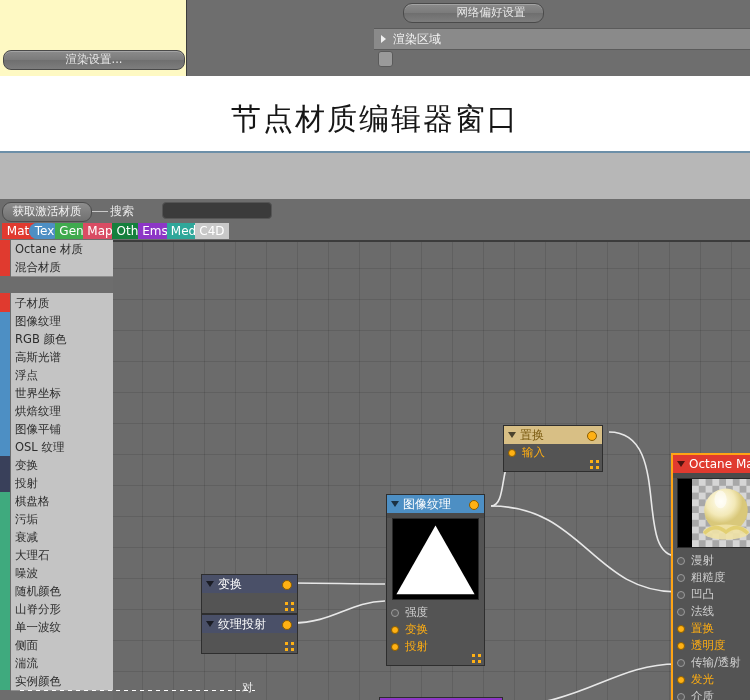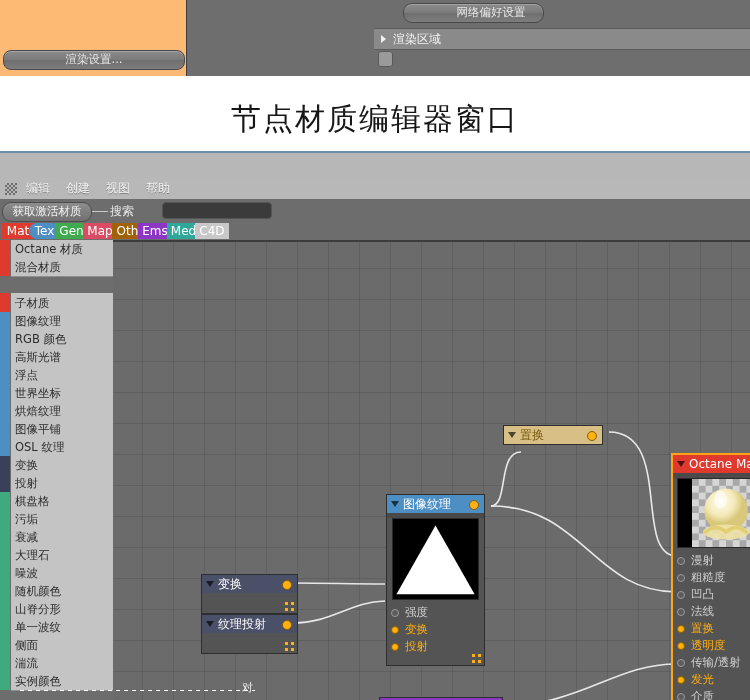--- a/index.html
+++ b/index.html
@@ -7,21 +7,21 @@
     width:750px;height:700px;overflow:hidden;position:relative;
     background:#ffffff;
     font-family:"DejaVu Sans","Liberation Sans",sans-serif;
     font-size:12px;
     -webkit-font-smoothing:antialiased;
   }
   .abs{position:absolute;}
 
   
   #c4d-strip{left:0;top:0;width:750px;height:76px;background:#545454;}
-  #c4d-left-panel{left:0;top:0;width:186px;height:76px;background:#fdba74;border-right:1px solid #3c3c3c;}
+  #c4d-left-panel{left:0;top:0;width:186px;height:76px;background:#fef9c3;border-right:1px solid #3c3c3c;}
   #c4d-right-panel{left:187px;top:0;width:563px;height:76px;background:#6e6e6e;}
 
   .c4d-btn{
     background:linear-gradient(to bottom,#8b8b8b 0%,#7b7b7b 48%,#6f6f6f 52%,#7d7d7d 100%);
     border:1px solid #4a4a4a;border-radius:9px;
     color:#e8e8e8;text-align:center;line-height:17px;font-size:11.5px;
     box-shadow:inset 0 1px 0 rgba(255,255,255,.22);
     white-space:nowrap;overflow:hidden;
   }
   #btn-network{left:216px;top:3px;width:104px;height:18px;padding-left:35px;}
@@ -125,41 +125,34 @@
     <div id="region-checkbox" class="abs"></div>
   </div>
 </div>
 
 <div id="title-band" class="abs"></div>
 <div id="page-title" class="abs">节点材质编辑器窗口</div>
 
 <div id="octane-win" class="abs">
 
 
-  <div id="octane-menubar" class="abs">
-    <div id="menu-grip" class="abs"></div>
-    <div id="menu-edit" class="abs menu-item">编辑</div>
-    <div id="menu-create" class="abs menu-item">创建</div>
-    <div id="menu-view" class="abs menu-item">视图</div>
-    <div id="menu-help" class="abs menu-item">帮助</div>
-  </div>
 
   <div id="octane-toolbar" class="abs">
     <div id="btn-active-mat" class="abs">获取激活材质</div>
     <div id="search-dash" class="abs"></div>
     <div id="search-label" class="abs">搜索</div>
     <input id="search-input" class="abs" type="text" placeholder="" style="">
   </div>
 
   <div id="tagbar" class="abs">
       <div class="abs tag" style="left: 2px; width: 26px; background: rgb(224, 58, 47);">Mat</div>
       <div class="abs tag" style="left: 29px; width: 25px; background: rgb(77, 143, 196); border-radius: 8px;">Tex</div>
       <div class="abs tag" style="left: 55px; width: 27px; background: rgb(63, 170, 78);">Gen</div>
       <div class="abs tag" style="left: 83px; width: 28px; background: rgb(217, 76, 99);">Map</div>
-      <div class="abs tag" style="left: 112px; width: 25px; background: #a16207;">Oth</div>
+      <div class="abs tag" style="left: 112px; width: 25px; background: #15803d;">Oth</div>
       <div class="abs tag" style="left: 138px; width: 28px; background: rgb(141, 54, 198);">Ems</div>
       <div class="abs tag" style="left: 167px; width: 27px; background: rgb(47, 167, 154);">Med</div>
       <div class="abs tag" style="left: 195px; width: 28px; background: rgb(200, 200, 200); color: rgb(255, 255, 255);">C4D</div>
     </div>
 
   <div id="sidebar" class="abs">
       <div class="abs side-item" style="top: 0px;">
         <span class="side-swatch" style="background: rgb(224, 58, 47);"></span>
         <span class="side-label-box">
           <span class="side-label">Octane 材质</span>
@@ -329,20 +322,32 @@
       <path d="M 179,383 C 220,383 236,362 272,361" fill="none" stroke="#e8e8e8" stroke-width="1.6"></path>
 
       <path d="M 60,504 C 92,504 88,556 114,556" fill="none" stroke="#e8e8e8" stroke-width="1.6"></path>
       <path d="M 60,547 C 95,547 92,573 114,573" fill="none" stroke="#e8e8e8" stroke-width="1.6"></path>
     </svg>
   <div class="node" style="left: 390px; top: 185px; width: 100px;">
         <div class="node-head" style="background: rgb(216, 191, 133); color: rgb(122, 90, 16);">
           <span class="tri"></span>
           <span class="outdot"></span>
           <span class="txt">置换</span>
+        </div>
+        <div class="node-body" style="padding-bottom: 10px;">
+          <div class="port connected">
+            <span class="dot on"></span>
+            <span class="plabel">输入</span>
+          </div>
+          <div class="resize">
+            <i></i>
+            <i></i>
+            <i></i>
+            <i></i>
+          </div>
         </div>
       </div>
       <div class="node" style="left: 273px; top: 254px; width: 99px;">
         <div class="node-head" style="background: rgb(77, 143, 196); color: rgb(255, 255, 255);">
           <span class="tri"></span>
           <span class="outdot"></span>
           <span class="txt">图像纹理</span>
         </div>
         <div class="node-body" style="padding-bottom: 10px;">
           <div class="thumb" style="width: 85px; height: 80px;"><svg width="85" height="80" viewBox="0 0 100 100" preserveAspectRatio="none">

